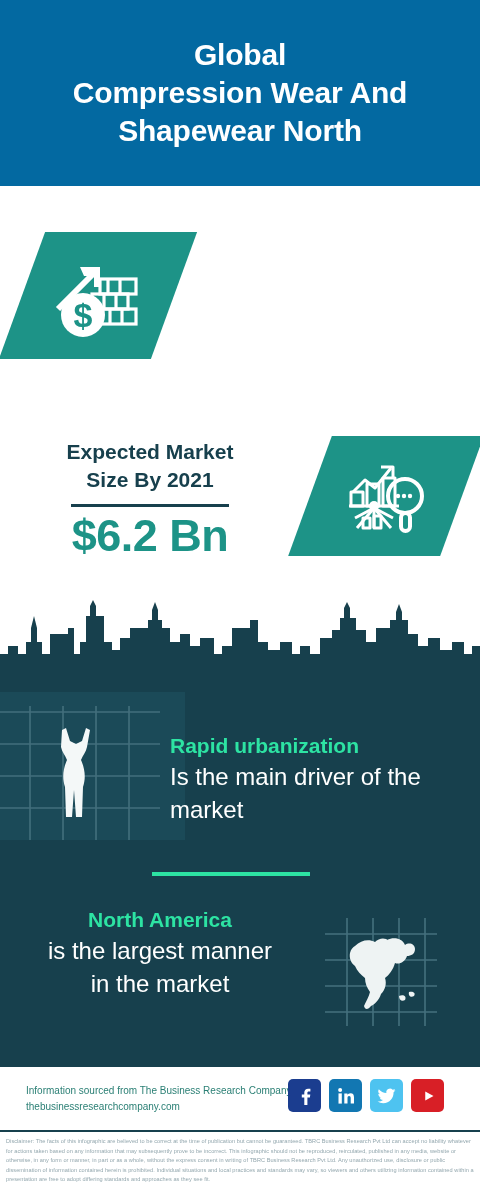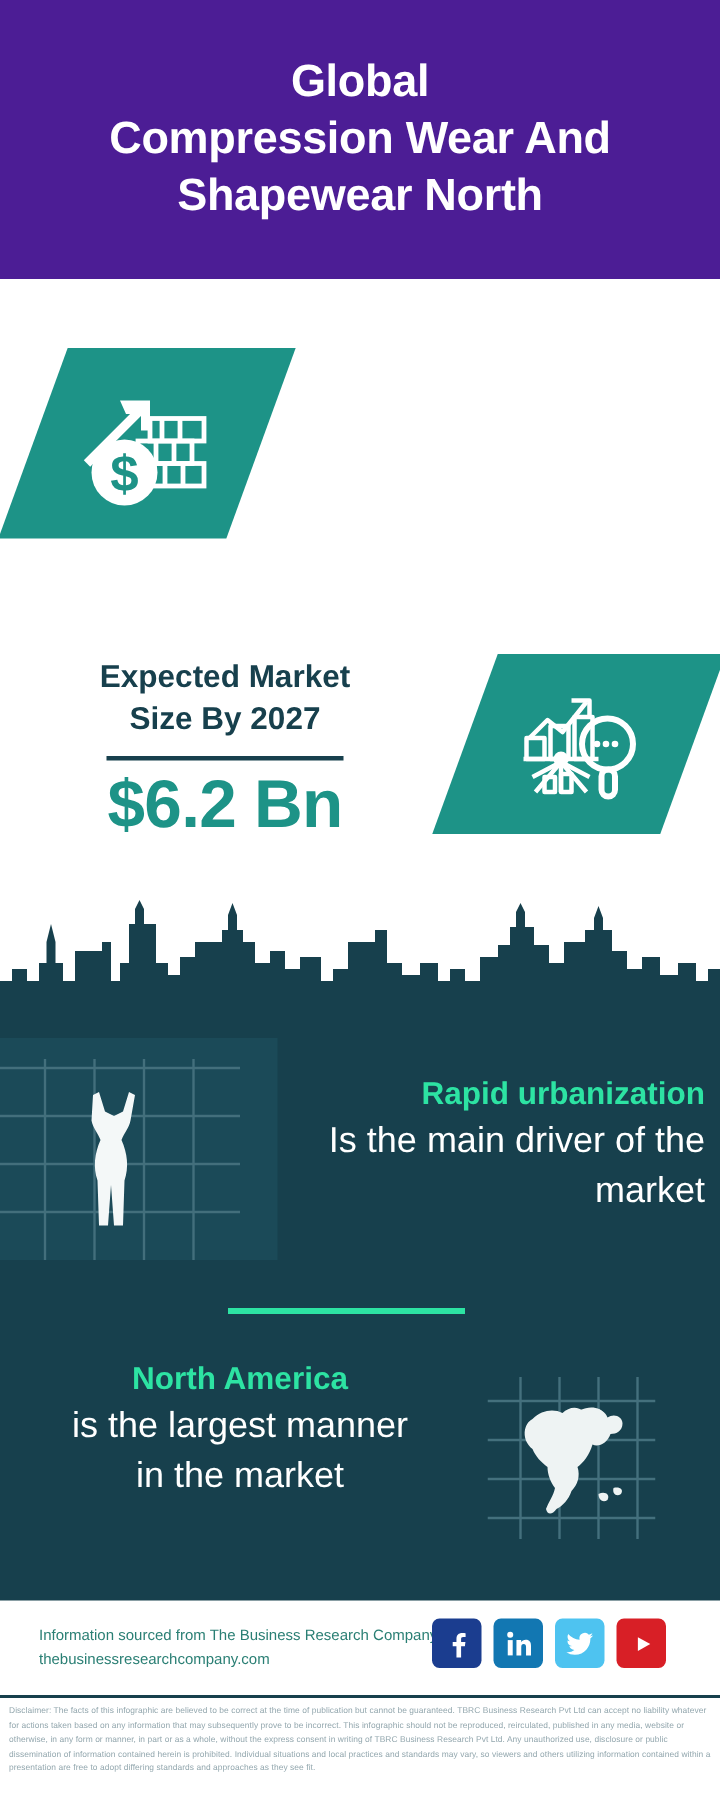--- a/index.html
+++ b/index.html
@@ -7,21 +7,21 @@
   body {
     font-family:"Liberation Sans", sans-serif;
     background:#ffffff;
     width:480px; height:1200px;
     position:relative; overflow:hidden;
   }
 
   
   .header{
     position:absolute; left:0; top:0; width:480px; height:186px;
-    background:#4c1d95;
+    background:#0369a1;
     display:flex; align-items:center; justify-content:center;
   }
   .header-title{
     color:#ffffff; font-weight:bold; font-size:30px; line-height:1.27;
     text-align:center; letter-spacing:-0.2px; padding:0 14px;
   }
 
   
   .mid{
     position:absolute; left:0; top:186px; width:480px; height:414px;
@@ -77,21 +77,21 @@
 
   
   .gridpanel{
     position:absolute; background:#1b4a58;
   }
   .grid-svg{ position:absolute; inset:0; }
 
   
   .driver-icon{ left:0px; top:692px; width:185px; height:148px; }
   .driver-text{
-    position:absolute; left:170px; top:716px; width:300px; text-align:right;
+    position:absolute; left:170px; top:732px; width:300px; text-align:left;
   }
   .accent{
     color:#2de3a3; font-weight:bold; font-size:21px; line-height:1.35;
   }
   .white-line{
     color:#ffffff; font-size:24px; line-height:1.38; font-weight:normal;
   }
 
   .green-divider{
     position:absolute; left:152px; top:872px; width:158px; height:4px;
@@ -170,21 +170,21 @@
         <circle cx="33" cy="62" r="22" fill="#fff"></circle>
         <text x="33" y="74" font-family="Liberation Sans, sans-serif" font-size="34" font-weight="bold" fill="#1d9387" text-anchor="middle">$</text>
       </svg>
     </div>
   </div>
 
 
   <div class="stat2-text">
     <div class="stat-label">
       <div>Expected Market</div>
-      <div>Size By 2027</div>
+      <div>Size By 2021</div>
     </div>
     <div class="stat-rule stat2-rule"></div>
     <div class="stat-value">$6.2 Bn</div>
   </div>
 
   <div class="para stat2-icon">
     <div class="para-inner">
       <svg width="86" height="80" viewBox="0 0 86 80">
         <g stroke="#fff" stroke-width="3" fill="none" stroke-linejoin="round">
 

